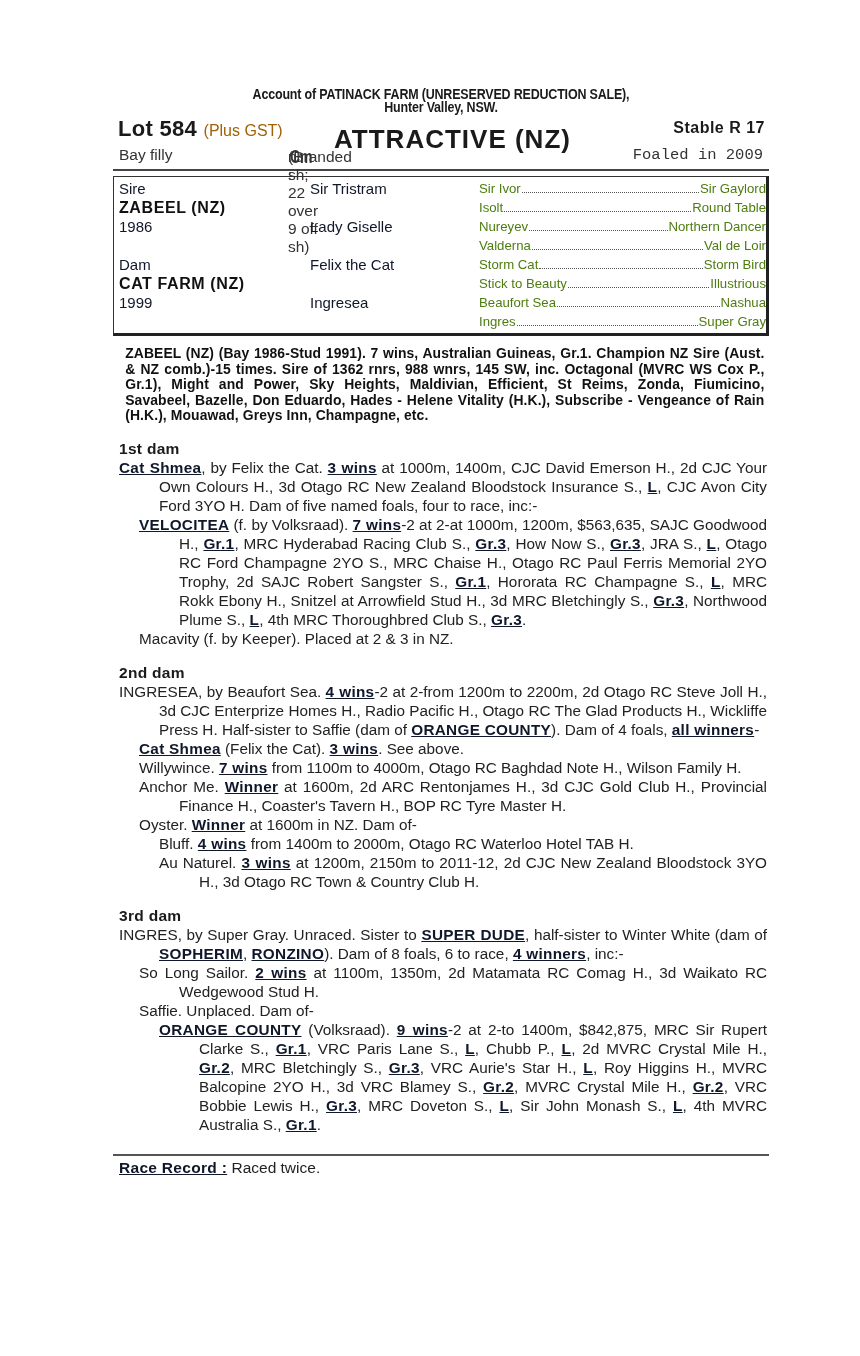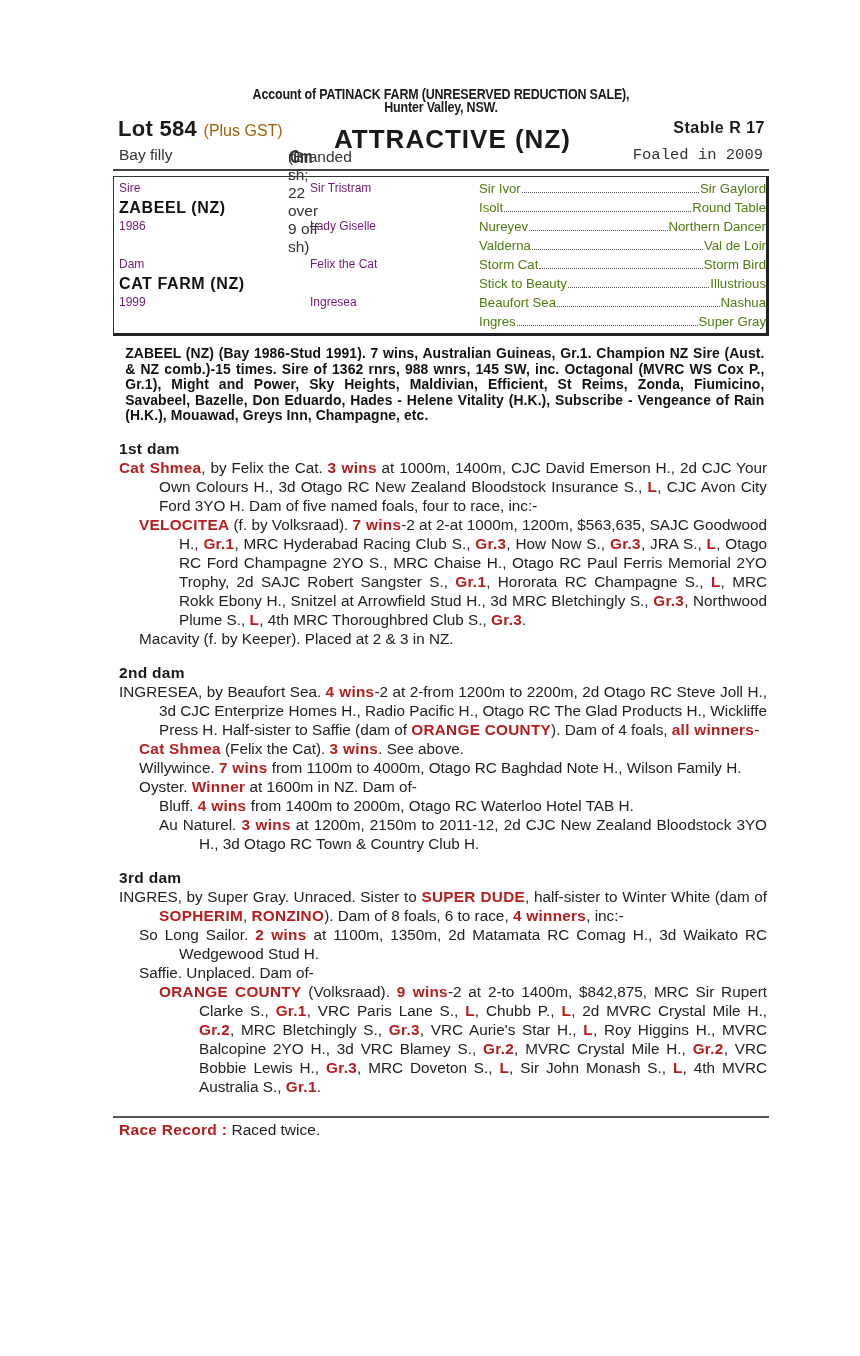--- a/index.html
+++ b/index.html
@@ -20,35 +20,35 @@
   .infoline span { position: absolute; top: 2px; }
   .sex { left: 6px; }
   .branded { left: 175px; }
   .foaled { right: 6px; font-family: Liberation Mono, monospace; }
   .brand-glyph { display: inline-block; font-size: 14px; font-weight: bold; transform: scaleY(1.3); margin: 0 2px; }
   .rule { border-top: 2px solid #444; margin-top: 3px; }
 
   
   .ped { position: relative; margin-top: 5px; height: 156px; border: 1px solid #333;
          border-right: 3px solid #222; border-bottom: 3px solid #222; }
-  .ped .cell { position: absolute; font-size: 12px; color: #701a75; line-height: 19px; white-space: nowrap; }
+  .ped .cell { position: absolute; font-size: 15px; color: #0f172a; line-height: 19px; white-space: nowrap; }
   .ped .bold { font-weight: bold; font-size: 16px; color: #111; letter-spacing: 0.6px; }
   .ped .g3 { position: absolute; left: 365px; width: 287px; font-size: 13.2px; color: #4d7c0f;
              display: flex; line-height: 19px; }
   .ped .g3 .name { white-space: nowrap; }
   .ped .g3 .dots { flex: 1; border-bottom: 1px dotted #555; margin: 0 1px 5px 1px; }
   .ped .g3 .sire { white-space: nowrap; }
 
   .summary { margin-top: 10px; font-weight: bold; font-size: 14.8px; line-height: 15.5px;
              color: #111; text-align: justify; letter-spacing: 0.1px; padding: 0 3px 0 13px;
              transform: scaleX(0.94); transform-origin: left top; width: 680px; }
 
   .sec-h { font-weight: bold; font-size: 15.5px; margin-top: 16px; margin-left: 6px; letter-spacing: 0.3px; }
   .para { font-size: 15.3px; line-height: 19px; color: #222; text-align: justify; padding-right: 2px; }
-  .b { font-weight: bold; color: #b91c1c; letter-spacing: 0.3px; }
+  .b { font-weight: bold; color: #0f172a; letter-spacing: 0.3px; text-decoration: underline; }
   .l0 { margin-left: 46px; text-indent: -40px; }
   .l1 { margin-left: 66px; text-indent: -40px; }
   .l2 { margin-left: 86px; text-indent: -40px; }
 
   .footer-rule { border-top: 2px solid #555; margin-top: 20px; }
   .race { font-size: 15.5px; margin-top: 3px; margin-left: 6px; color: #222; }
 </style>
 </head>
 <body>
 
@@ -138,20 +138,21 @@
       <div class="para l0"><span class="b">Cat Shmea</span><span>, by Felix the Cat. </span><span class="b">3 wins</span><span> at 1000m, 1400m, CJC David Emerson H., 2d CJC Your Own Colours H., 3d Otago RC New Zealand Bloodstock Insurance S., </span><span class="b">L</span><span>, CJC Avon City Ford 3YO H. Dam of five named foals, four to race, inc:-</span></div>
       <div class="para l1"><span class="b">VELOCITEA</span><span> (f. by Volksraad). </span><span class="b">7 wins</span><span>-2 at 2-at 1000m, 1200m, $563,635, SAJC Goodwood H., </span><span class="b">Gr.1</span><span>, MRC Hyderabad Racing Club S., </span><span class="b">Gr.3</span><span>, How Now S., </span><span class="b">Gr.3</span><span>, JRA S., </span><span class="b">L</span><span>, Otago RC Ford Champagne 2YO S., MRC Chaise H., Otago RC Paul Ferris Memorial 2YO Trophy, 2d SAJC Robert Sangster S., </span><span class="b">Gr.1</span><span>, Hororata RC Champagne S., </span><span class="b">L</span><span>, MRC Rokk Ebony H., Snitzel at Arrowfield Stud H., 3d MRC Bletchingly S., </span><span class="b">Gr.3</span><span>, Northwood Plume S., </span><span class="b">L</span><span>, 4th MRC Thoroughbred Club S., </span><span class="b">Gr.3</span><span>.</span></div>
       <div class="para l1"><span>Macavity (f. by Keeper). Placed at 2 &amp; 3 in NZ.</span></div>
     </div>
 
   <div class="sec-h">2nd dam</div>
   <div>
       <div class="para l0"><span>INGRESEA, by Beaufort Sea. </span><span class="b">4 wins</span><span>-2 at 2-from 1200m to 2200m, 2d Otago RC Steve Joll H., 3d CJC Enterprize Homes H., Radio Pacific H., Otago RC The Glad Products H., Wickliffe Press H. Half-sister to Saffie (dam of </span><span class="b">ORANGE COUNTY</span><span>). Dam of 4 foals, </span><span class="b">all winners</span><span>-</span></div>
       <div class="para l1"><span class="b">Cat Shmea</span><span> (Felix the Cat). </span><span class="b">3 wins</span><span>. See above.</span></div>
       <div class="para l1"><span>Willywince. </span><span class="b">7 wins</span><span> from 1100m to 4000m, Otago RC Baghdad Note H., Wilson Family H.</span></div>
+      <div class="para l1"><span>Anchor Me. </span><span class="b">Winner</span><span> at 1600m, 2d ARC Rentonjames H., 3d CJC Gold Club H., Provincial Finance H., Coaster's Tavern H., BOP RC Tyre Master H.</span></div>
       <div class="para l1"><span>Oyster. </span><span class="b">Winner</span><span> at 1600m in NZ. Dam of-</span></div>
       <div class="para l2"><span>Bluff. </span><span class="b">4 wins</span><span> from 1400m to 2000m, Otago RC Waterloo Hotel TAB H.</span></div>
       <div class="para l2"><span>Au Naturel. </span><span class="b">3 wins</span><span> at 1200m, 2150m to 2011-12, 2d CJC New Zealand Bloodstock 3YO H., 3d Otago RC Town &amp; Country Club H.</span></div>
     </div>
 
   <div class="sec-h">3rd dam</div>
   <div>
       <div class="para l0"><span>INGRES, by Super Gray. Unraced. Sister to </span><span class="b">SUPER DUDE</span><span>, half-sister to Winter White (dam of </span><span class="b">SOPHERIM</span><span>, </span><span class="b">RONZINO</span><span>). Dam of 8 foals, 6 to race, </span><span class="b">4 winners</span><span>, inc:-</span></div>
       <div class="para l1"><span>So Long Sailor. </span><span class="b">2 wins</span><span> at 1100m, 1350m, 2d Matamata RC Comag H., 3d Waikato RC Wedgewood Stud H.</span></div>
       <div class="para l1"><span>Saffie. Unplaced. Dam of-</span></div>

